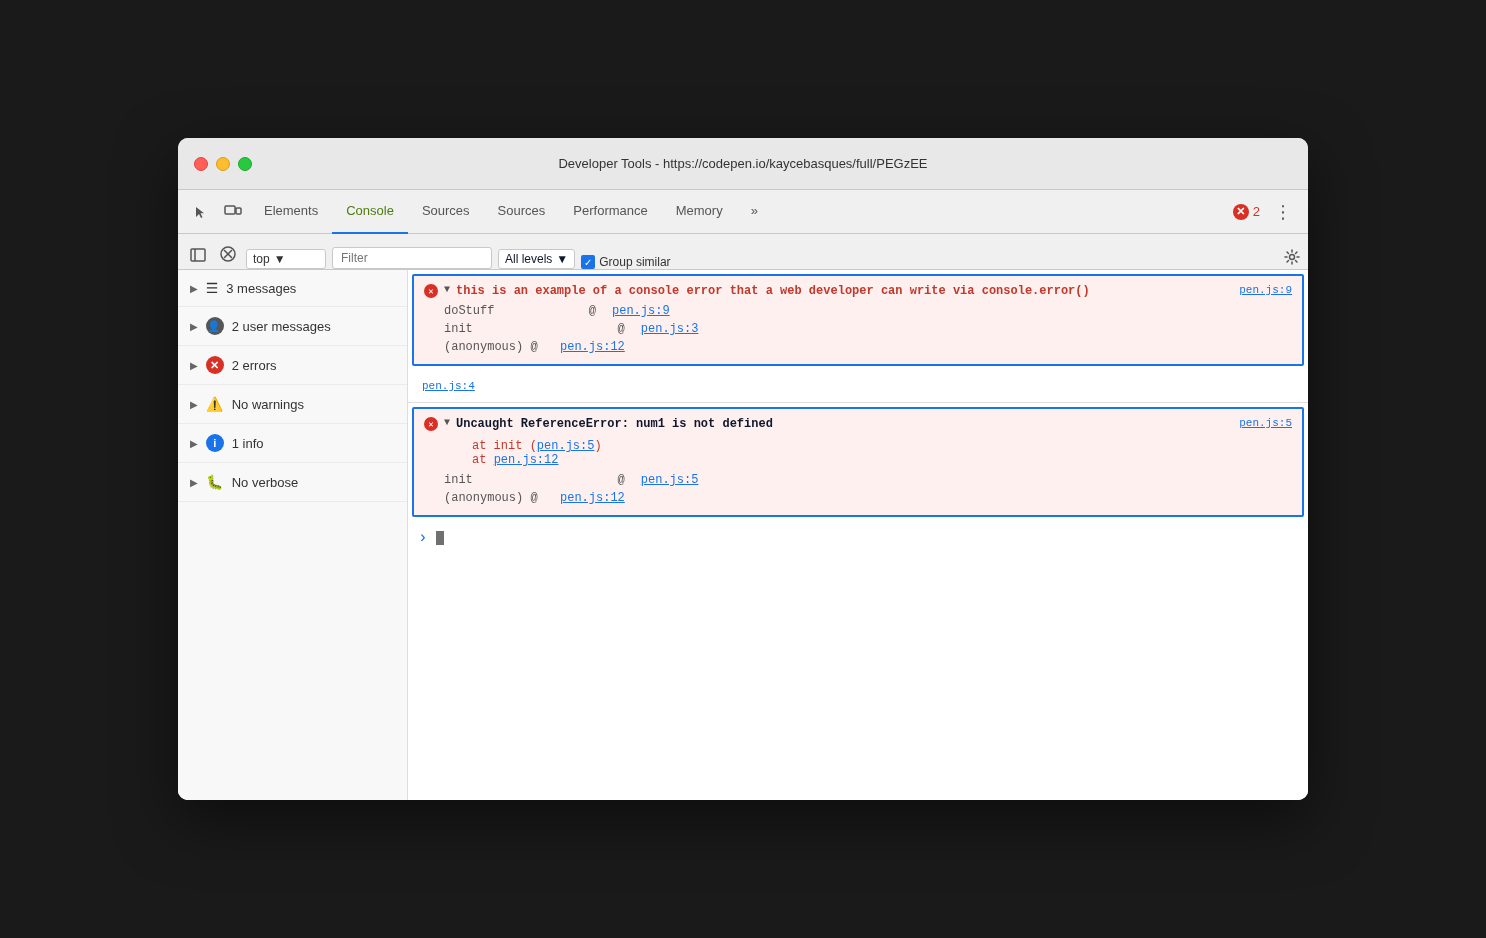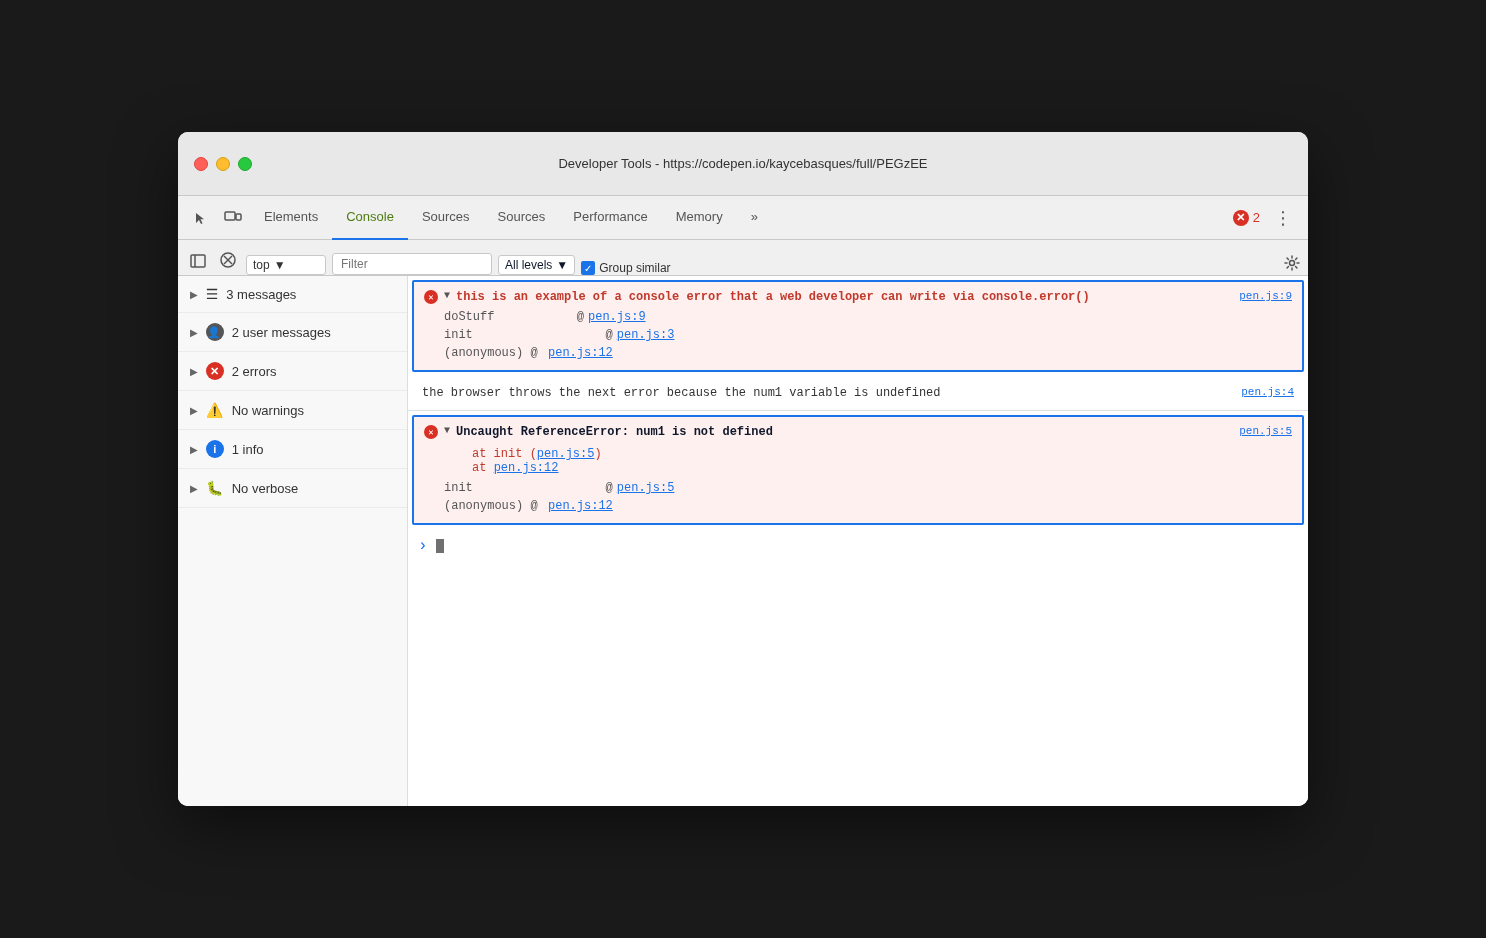--- a/index.html
+++ b/index.html
@@ -15,21 +15,21 @@
       width: 1130px;
       background: #f5f5f5;
       border-radius: 10px;
       box-shadow: 0 20px 60px rgba(0,0,0,0.5);
       overflow: hidden;
     }
     
     .title-bar {
       background: #e8e8e8;
       border-bottom: 1px solid #c8c8c8;
-      height: 64px;
+      height: 52px;
       display: flex;
       align-items: center;
       padding: 16px 16px;
       position: relative;
     }
     .traffic-lights {
       display: flex;
       gap: 8px;
       align-items: center;
     }
@@ -332,21 +332,21 @@
       white-space: nowrap;
       font-size: 11px;
     }
     .entry-trace {
       margin-top: 4px;
       padding-left: 20px;
       color: #555;
     }
     .trace-line {
       display: flex;
-      gap: 4px;
+      gap: 16px;
       padding: 2px 0;
     }
     .trace-fn {
       color: #555;
       min-width: 100px;
     }
     .trace-loc {
       color: #1a73e8;
       text-decoration: underline;
       cursor: pointer;
@@ -518,21 +518,20 @@
               <a class="trace-loc at-link">pen.js:3</a>
           </div>
           <div class="trace-line">
             <span class="trace-fn">(anonymous) @ </span>
               <a class="trace-loc at-link">pen.js:12</a>
           </div>
         </div>
       </div>
 
       <div class="console-info" style="padding:10px 14px; display:flex; justify-content:space-between; border-bottom:1px solid #e0e0e0;">
-        <span class="info-text" style="font-family:'Courier New',monospace; font-size:12px; color:#333;">the browser throws the next error because the num1 variable is undefined</span>
         <a class="entry-link">pen.js:4</a>
       </div>
 
       <div class="console-entry console-error" style="background:#fff0f0; border: 2px solid #1a73e8; margin:4px; border-radius:2px; padding:8px 10px;">
         <div class="entry-header">
           <div style="display:flex;align-items:flex-start;gap:6px;flex:1;">
             <div class="error-icon-sm">✕</div>
             <span class="collapse-arrow">▼</span>
             <div style="flex:1;">
               <span class="error2-text" style="font-family:'Courier New',monospace; font-size:12px; color:#0f172a; font-weight:bold;">Uncaught ReferenceError: num1 is not defined</span>

